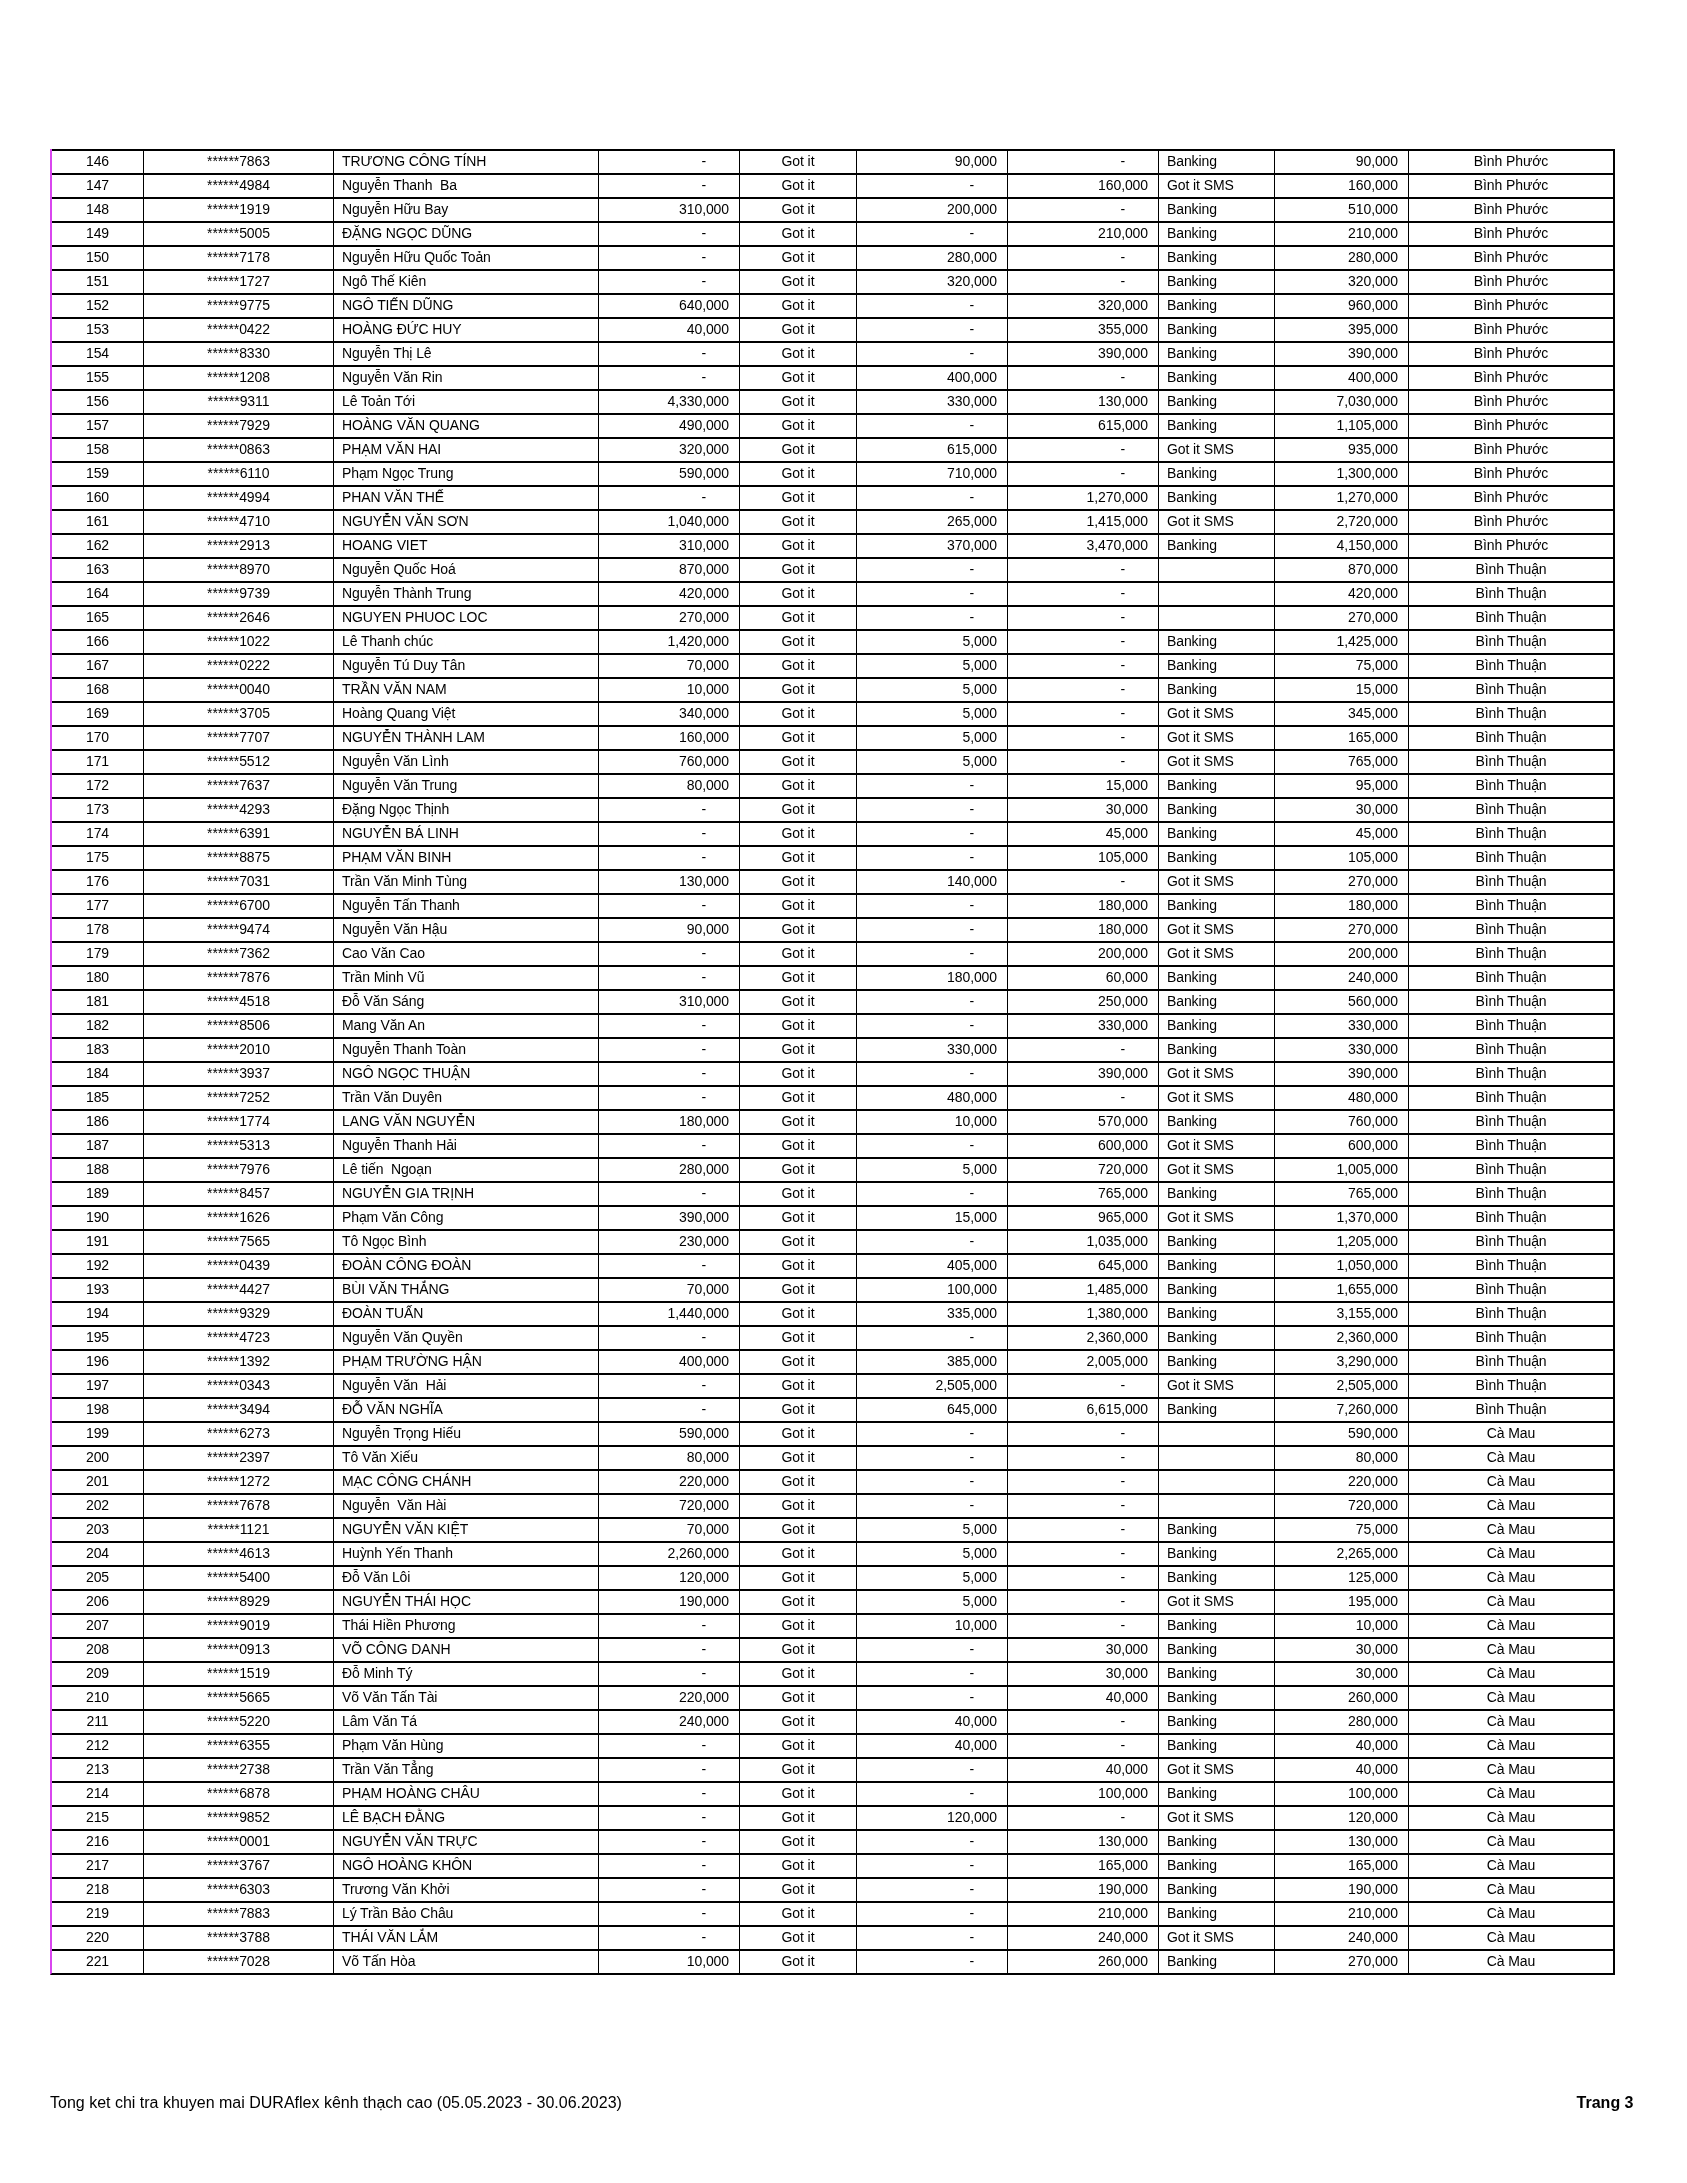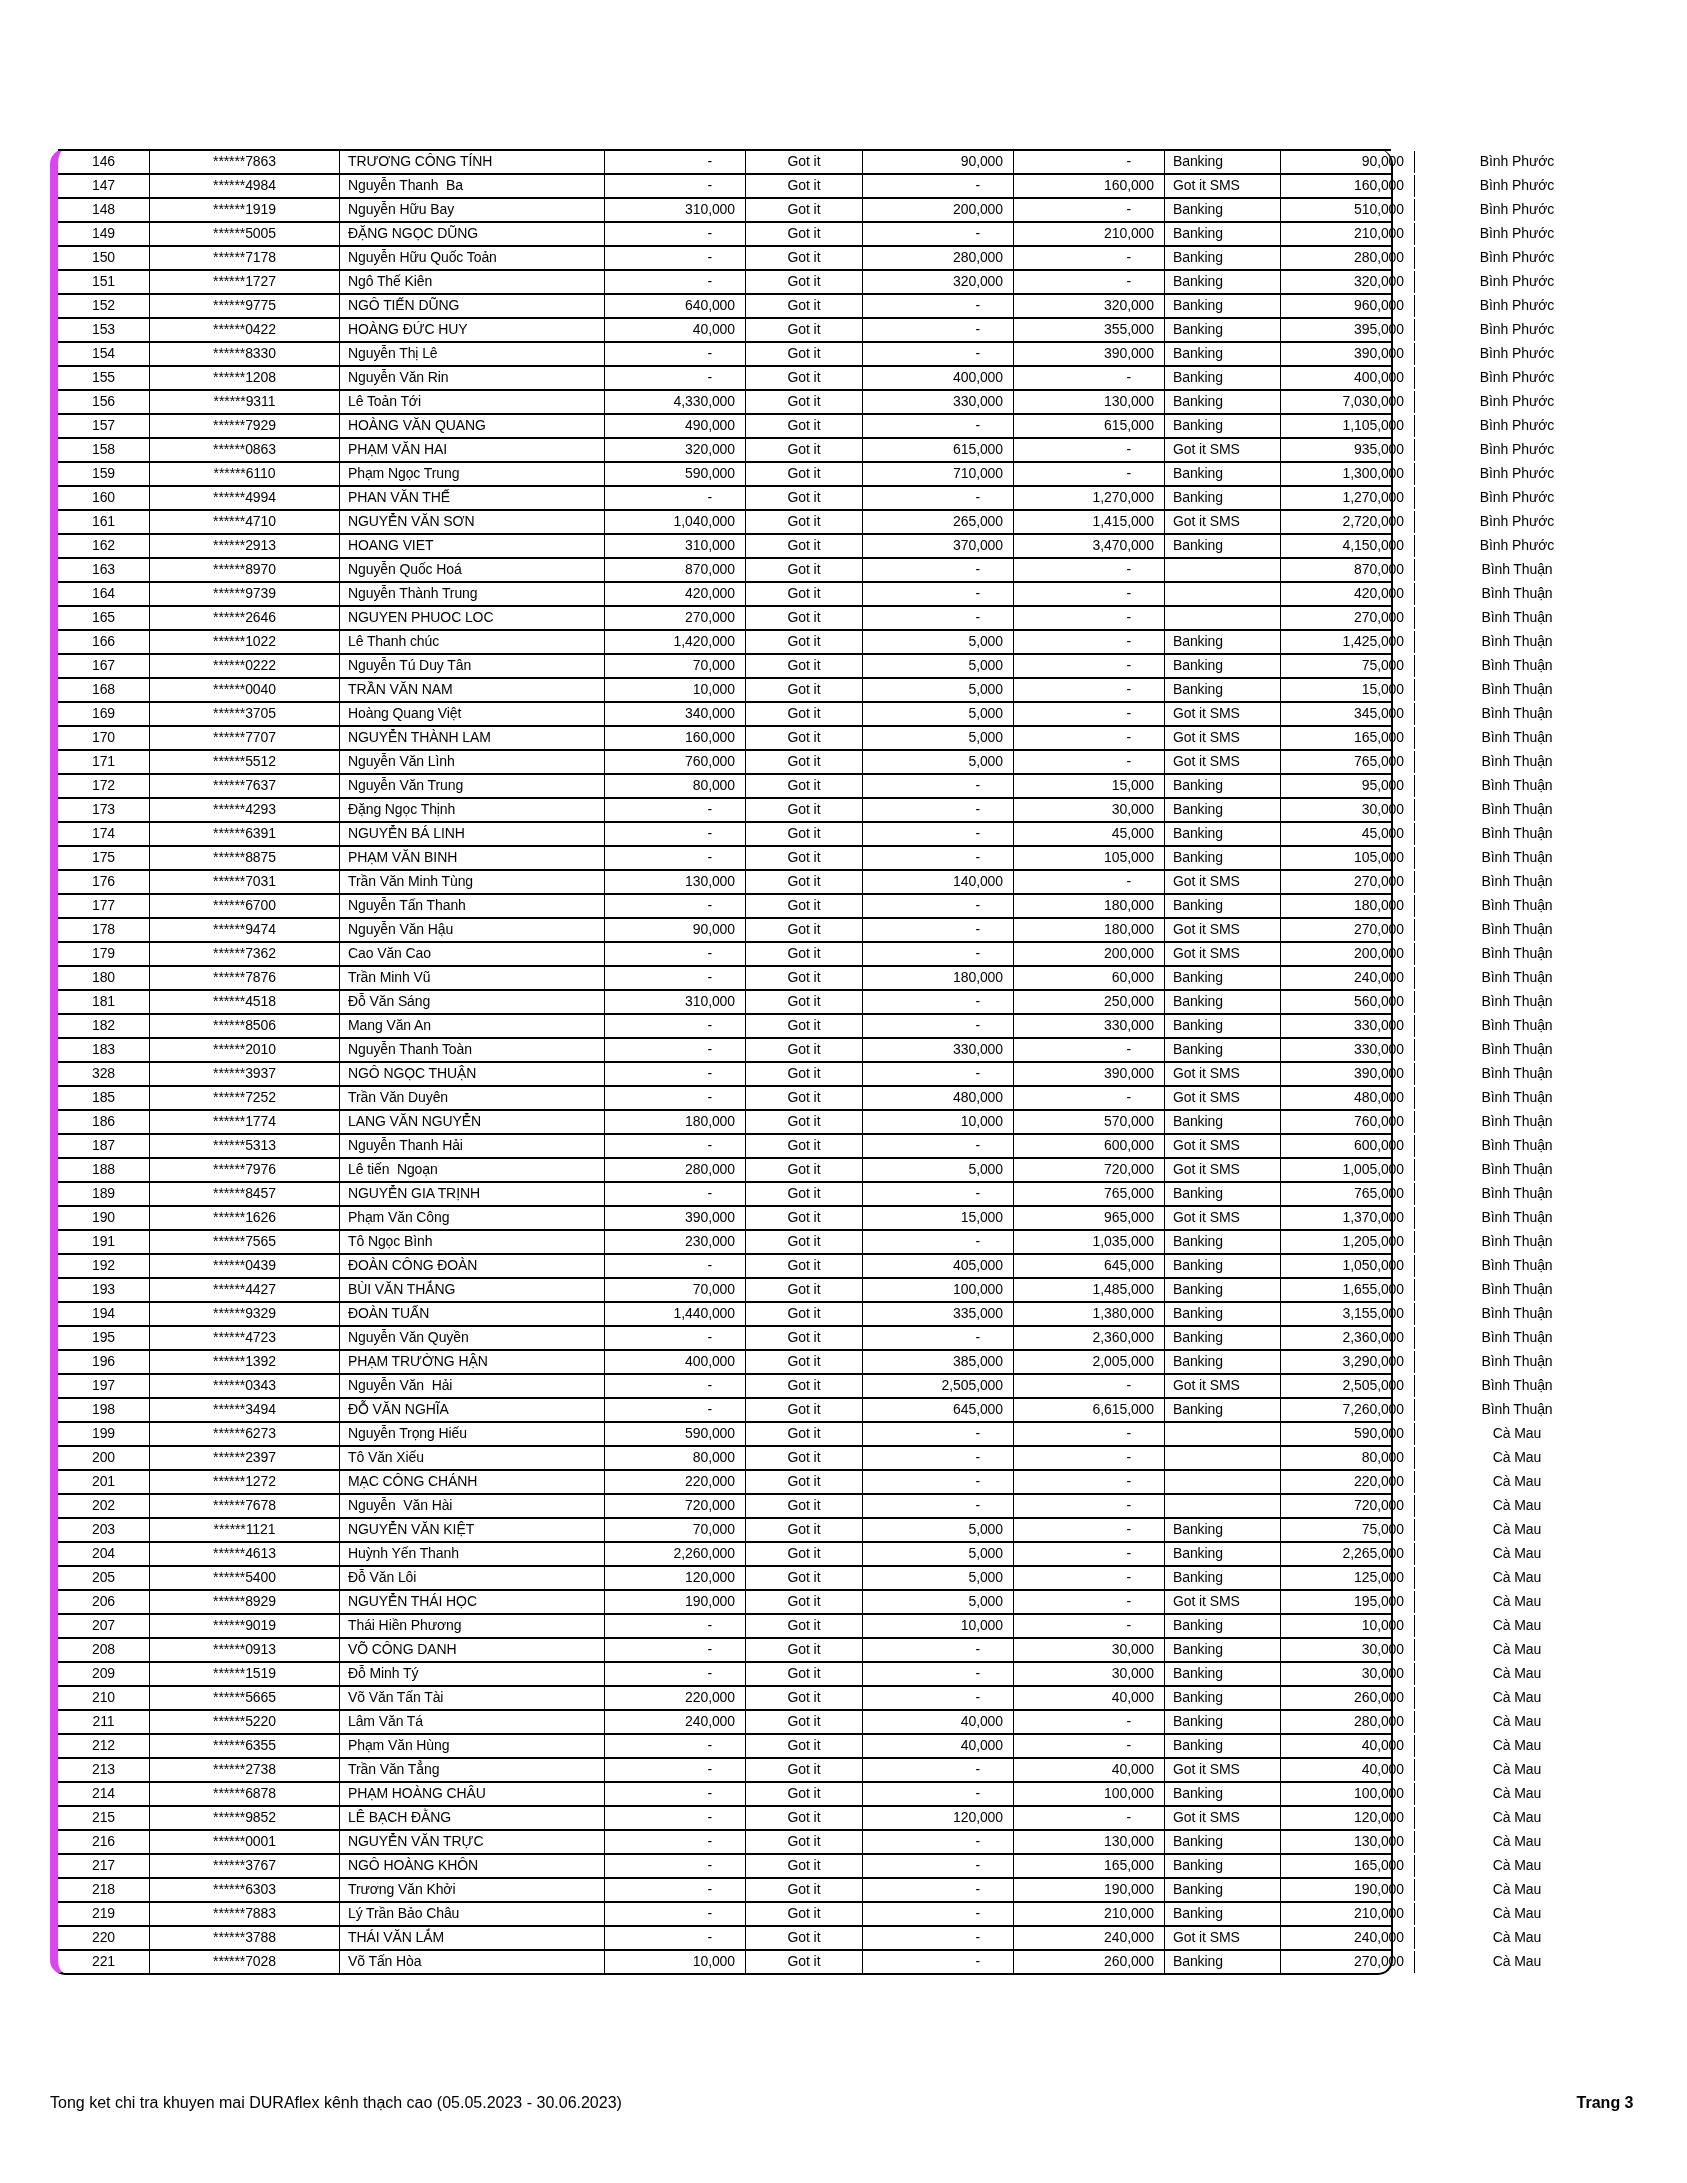--- a/index.html
+++ b/index.html
@@ -15,26 +15,25 @@
     position: relative;
     width: 1687px;
     height: 2183px;
     background: #ffffff;
     overflow: hidden;
   }
   .payout-table {
     position: absolute;
     left: 50px;
     top: 149px;
-    width: 1343px;
+    width: 1565px;
     box-sizing: border-box;
-    border-left: 8px solid #d946ef;
+    border-left: 2px solid #d946ef;
     border-right: 2px solid #000;
     border-bottom: 2.6px solid #000;
-    border-radius: 15px;
   }
   .t-row {
     display: grid;
     grid-template-columns: 91px 190px 265px 141px 117px 151px 151px 116px 134px 205px;
     height: 24px;
     box-sizing: border-box;
     border-top: 2.6px solid #000;
   }
   .cell {
     box-sizing: border-box;
@@ -531,21 +530,21 @@
         <div class="cell c2">Nguyễn Thanh Toàn</div>
         <div class="cell c3 dash">-</div>
         <div class="cell c4">Got it</div>
         <div class="cell c5">330,000</div>
         <div class="cell c6 dash">-</div>
         <div class="cell c7">Banking</div>
         <div class="cell c8">330,000</div>
         <div class="cell c9">Bình Thuận</div>
       </div>
       <div class="t-row">
-        <div class="cell c0">328</div>
+        <div class="cell c0">184</div>
         <div class="cell c1">******3937</div>
         <div class="cell c2">NGÔ NGỌC THUẬN</div>
         <div class="cell c3 dash">-</div>
         <div class="cell c4">Got it</div>
         <div class="cell c5 dash">-</div>
         <div class="cell c6">390,000</div>
         <div class="cell c7">Got it SMS</div>
         <div class="cell c8">390,000</div>
         <div class="cell c9">Bình Thuận</div>
       </div>

